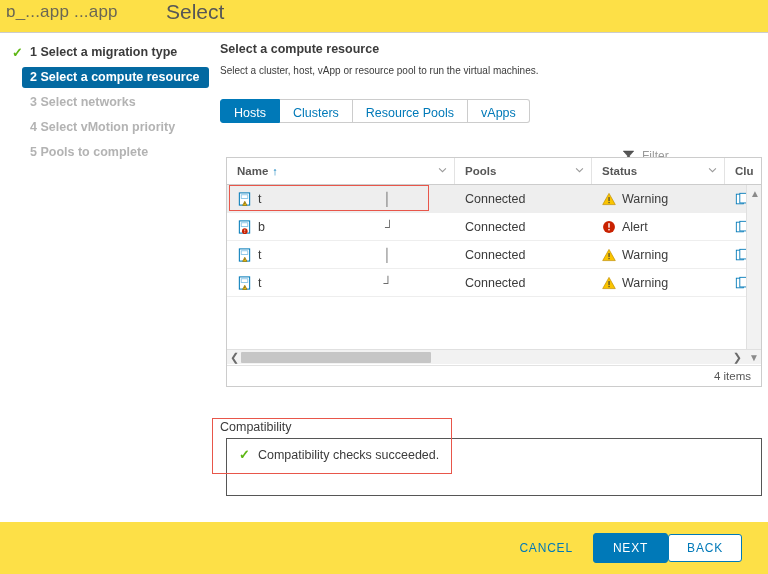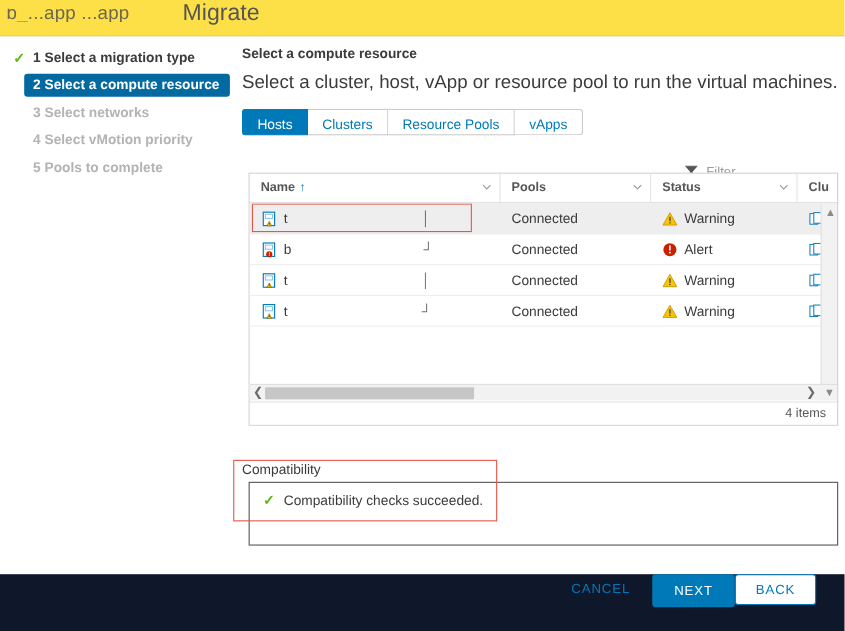--- a/index.html
+++ b/index.html
@@ -64,21 +64,21 @@
     border-radius: 3px;
     display: inline-block;
     padding-right: 9px;
     margin-left: 22px;
     padding-left: 8px;
   }
 
   
   .main { position: absolute; left: 220px; top: 42px; width: 548px; }
   .page-head { font-size: 12.5px; font-weight: bold; color: #3b3b3b; }
-  .page-sub  { font-size: 17px; color: #3b3b3b; margin-top: 9px; }
+  .page-sub  { font-size: 10px; color: #3b3b3b; margin-top: 9px; }
 
   
   .tabs {
     position: absolute; left: 220px; top: 99px;
     display: flex; height: 24px;
   }
   .tab {
     height: 24px; line-height: 22px;
     padding: 2px 13px;
     font-size: 12.5px;
@@ -229,23 +229,23 @@
   .compat-annot {
     position: absolute; left: 212px; top: 418px;
     width: 240px; height: 56px;
     border: 1.5px solid #e8564a;
     pointer-events: none;
   }
 
   
   .footer {
     position: absolute; left: 0; bottom: 0; width: 768px; height: 52px;
-    display: flex; align-items: flex-start; justify-content: flex-end;
+    display: flex; align-items: center; justify-content: flex-end;
     padding-right: 16px;
-    background: #0f172a;
+    background: #fde047;
   }
   .btn {
     font-family: "Liberation Sans", sans-serif;
     font-size: 12px; letter-spacing: 0.8px;
     text-transform: uppercase;
     cursor: pointer;
     border-radius: 3px;
   }
   .btn-link {
     background: none; border: none; color: #0079b8;
@@ -260,21 +260,21 @@
     padding: 7px 19px;
   }
 </style>
 </head>
 <body>
 
 <div id="app">
 
   <div class="titlebar">
     <div class="vm-name">b_...app  ...app</div>
-    <div class="wizard-title">Migrate</div>
+    <div class="wizard-title">Select</div>
   </div>
 
   <div class="steps">
 
     <div class="step done">
       <span class="check">✓</span>
       <span>1 </span>
       <span>Select a migration type</span>
     </div>
 

